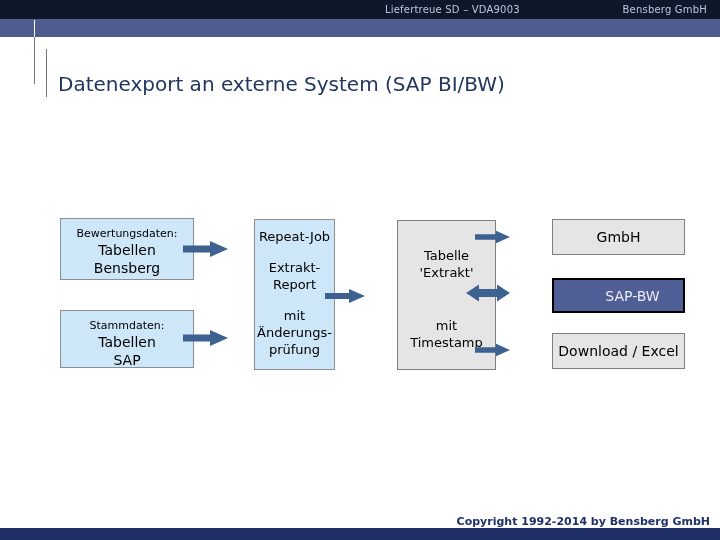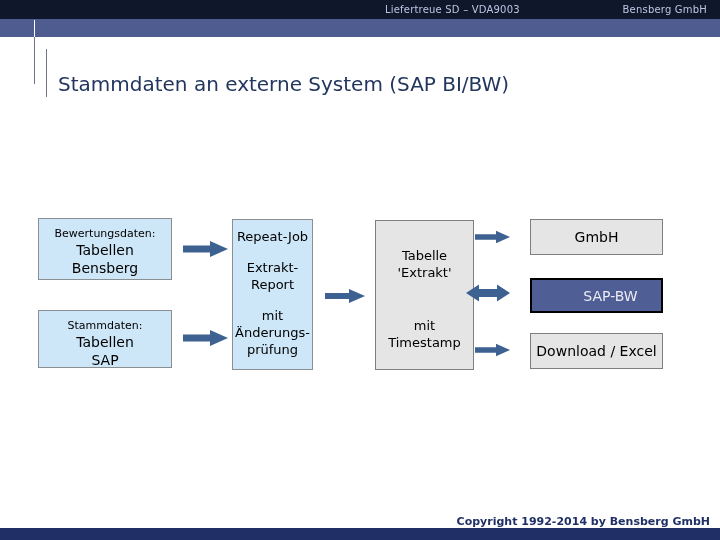--- a/index.html
+++ b/index.html
@@ -35,21 +35,21 @@
   .tick-a-gray  { position: absolute; left: 34px; top: 37px; width: 1px; height: 47px; background: #6e7684; }
   .tick-b-gray  { position: absolute; left: 46px; top: 49px; width: 1px; height: 48px; background: #6e7684; }
 
   
   .title {
     position: absolute; left: 58px; top: 72px;
     font-size: 20px; font-weight: normal; color: #22365f;
   }
 
   
-  .box { position: absolute; display: flex; flex-direction: column; align-items: center; text-align: center; color: #000; }
+  .box { position: absolute; display: flex; flex-direction: column; align-items: center; text-align: center; color: #000; margin-left: 22px; }
   .box-blue { background: #cee7f8; border: 1px solid #8a8f94; }
   .box-gray { background: #e5e5e5; border: 1px solid #7f7f7f; }
   .box-darkblue { background: #4f5e94; border: 2px solid #000000; color: #ececf4; padding-left: 28px; }
 
   .src-box { left: 38px; width: 134px; padding-top: 7px; }
   .src-1 { top: 218px; height: 62px; }
   .src-2 { top: 310px; height: 58px; }
   .src-heading { font-size: 11px; line-height: 15px; }
   .src-line { font-size: 14px; line-height: 18px; }
 
@@ -91,21 +91,21 @@
   <div class="topbar">
     <span class="topbar-title">Liefertreue SD – VDA9003</span>
     <span class="topbar-company">Bensberg GmbH</span>
   </div>
   <div class="topstrip"></div>
 
   <div class="tick-a-white"></div>
   <div class="tick-a-gray"></div>
   <div class="tick-b-gray"></div>
 
-  <div class="title">Stammdaten an externe System (SAP BI/BW)</div>
+  <div class="title">Datenexport an externe System (SAP BI/BW)</div>
 
   <div class="box box-blue src-box src-1">
     <div class="src-heading">Bewertungsdaten:</div>
     <div class="src-line">Tabellen</div>
     <div class="src-line">Bensberg</div>
   </div>
 
   <div class="box box-blue src-box src-2">
     <div class="src-heading">Stammdaten:</div>
     <div class="src-line">Tabellen</div>

